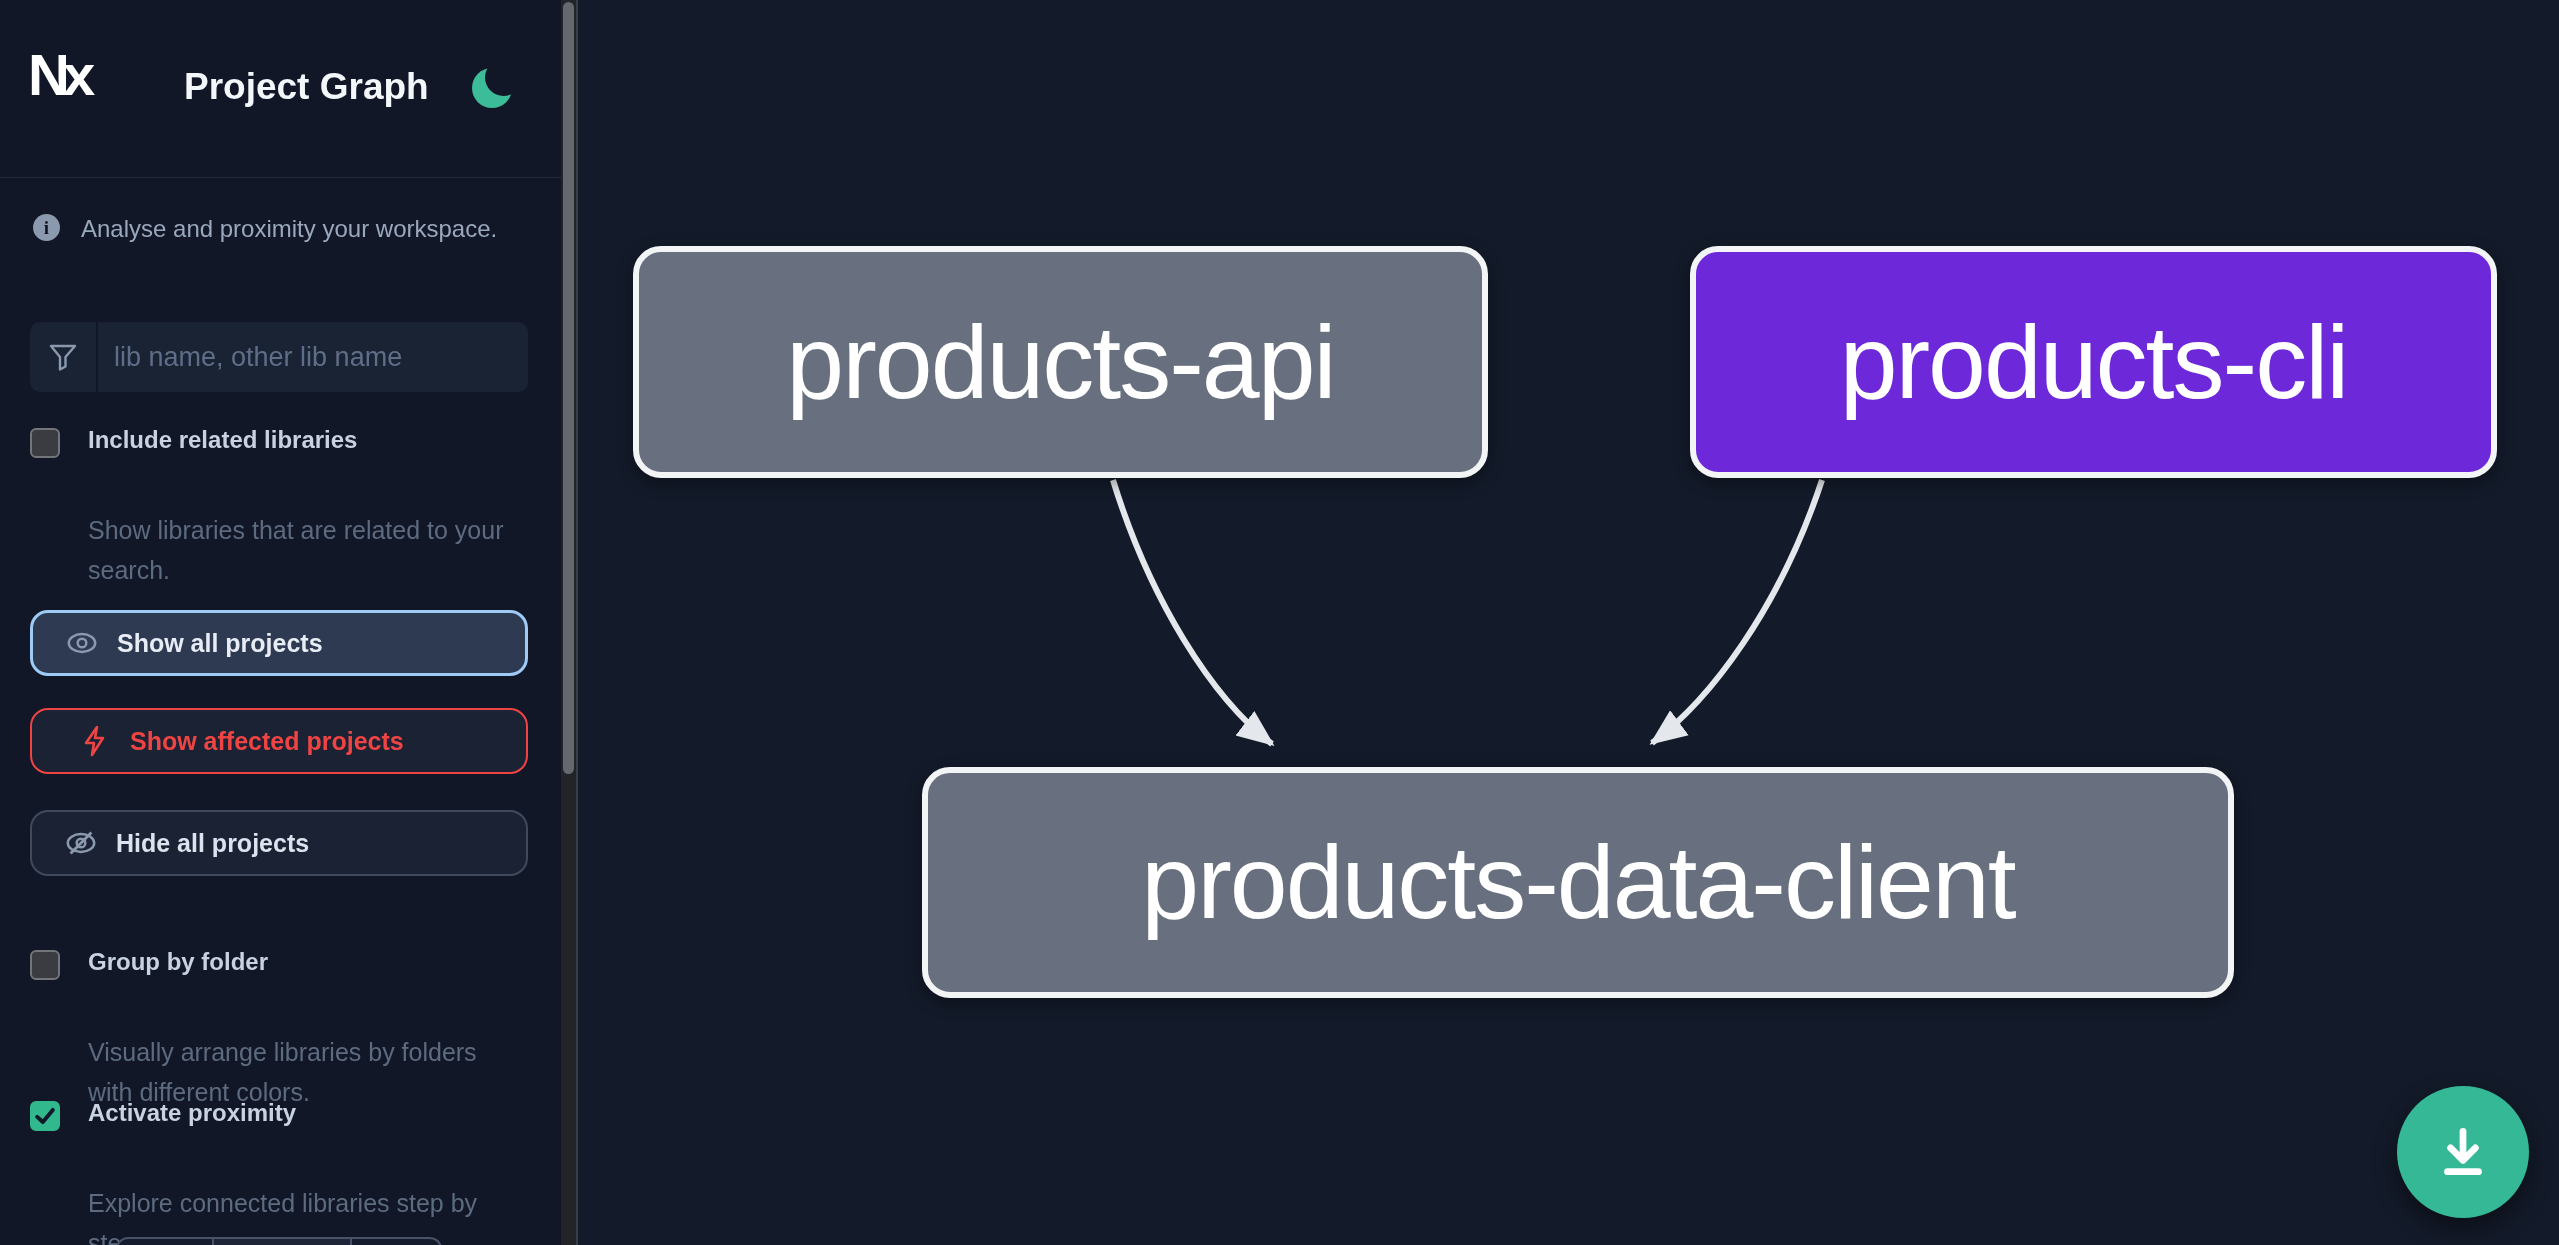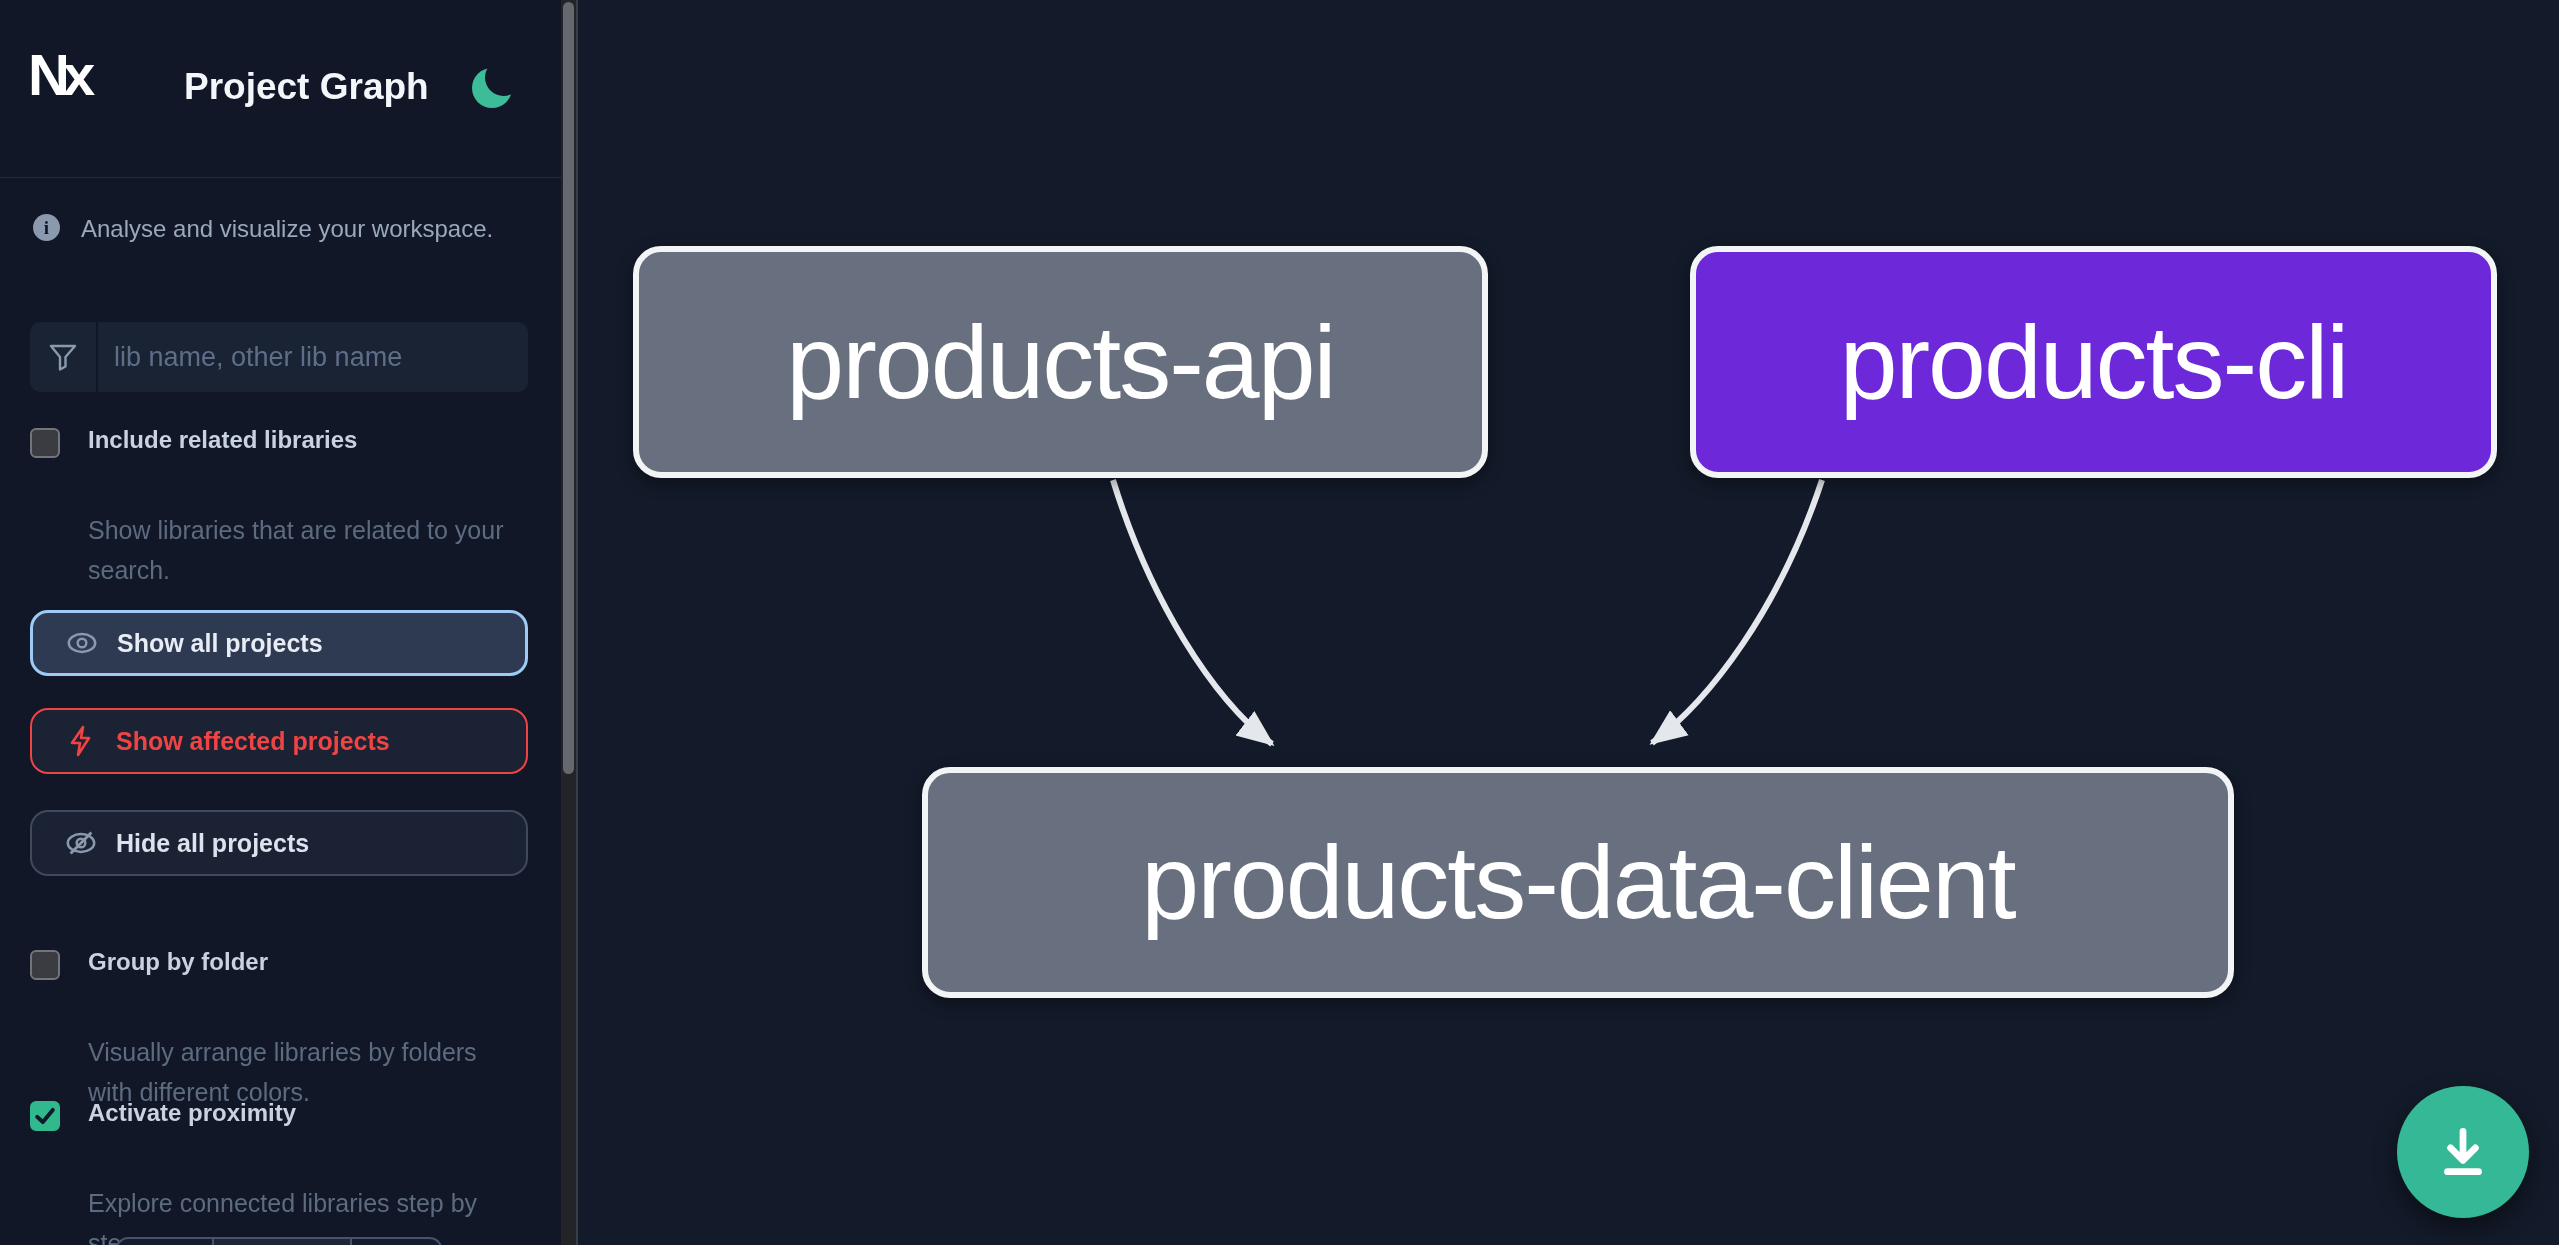--- a/index.html
+++ b/index.html
@@ -33,21 +33,21 @@
   .checkbox.unchecked{background:#3b3c41;border:2px solid #74757b;}
   .checkbox.checked{background:#31b88d;border:2px solid #31b88d;display:flex;align-items:center;justify-content:center;}
   .toggle-label{position:absolute;font-size:24px;font-weight:700;color:#c8d2e0;}
   .toggle-desc{position:absolute;font-size:25px;font-weight:400;color:#5d6b80;line-height:40px;margin-top:48px;}
 
   .btn{position:absolute;left:30px;width:498px;height:66px;border-radius:18px;display:flex;align-items:center;box-sizing:border-box;cursor:pointer;}
   .btn .icn{margin-left:32px;width:34px;height:34px;flex:none;display:flex;align-items:center;justify-content:center;}
   .btn .lbl{margin-left:18px;font-size:25px;font-weight:700;}
   .btn-selected{top:610px;background:#2d3a52;border:3px solid #9ecbf5;}
   .btn-selected .lbl{color:#e8edf5;}
-  .btn-affected{top:708px;background:#1b2234;border:2px solid #ef4444;}
+  .btn-affected{top:708px;background:#1b2234;border:2px solid #ef4444;padding-left:14px;}
   .btn-affected .lbl{color:#ef4444;}
   .btn-plain{top:810px;background:#1b2234;border:2px solid #3f4a5e;}
   .btn-plain .lbl{color:#dbe3ee;}
 
   .stepper{position:absolute;left:116px;top:1237px;width:326px;height:34px;border:2px solid #46536b;border-bottom:none;
     border-radius:12px 12px 0 0;box-sizing:border-box;display:flex;background:#151c2d;overflow:hidden;}
   .stepper .seg{height:100%;box-sizing:border-box;}
   .stepper .seg+.seg{border-left:2px solid #46536b;}
   .seg-a{width:94px;} .seg-b{width:138px;background:#1d2536;} .seg-c{flex:1;}
 
@@ -104,21 +104,21 @@
     <div class="logo"><span>Nx</span></div>
     <div class="app-title">Project Graph</div>
     <div class="moon">
       <div class="disc"></div>
       <div class="bite"></div>
     </div>
   </div>
 
   <div class="tagline-row">
     <div class="info-icon">i</div>
-    <div class="tagline">Analyse and visualize your workspace.</div>
+    <div class="tagline">Analyse and proximity your workspace.</div>
   </div>
 
   <div class="search">
     <div class="icon-cell">
       <svg width="34" height="34" viewBox="0 0 34 34">
         <path d="M5 6 h24 l-9.5 11 v9.5 l-5.5 3 v-12.5 z" fill="none" stroke="#8b99ae" stroke-width="2.4" stroke-linejoin="round"></path>
       </svg>
     </div>
     <input type="text" value="" placeholder="lib name, other lib name" style="">
   </div>

